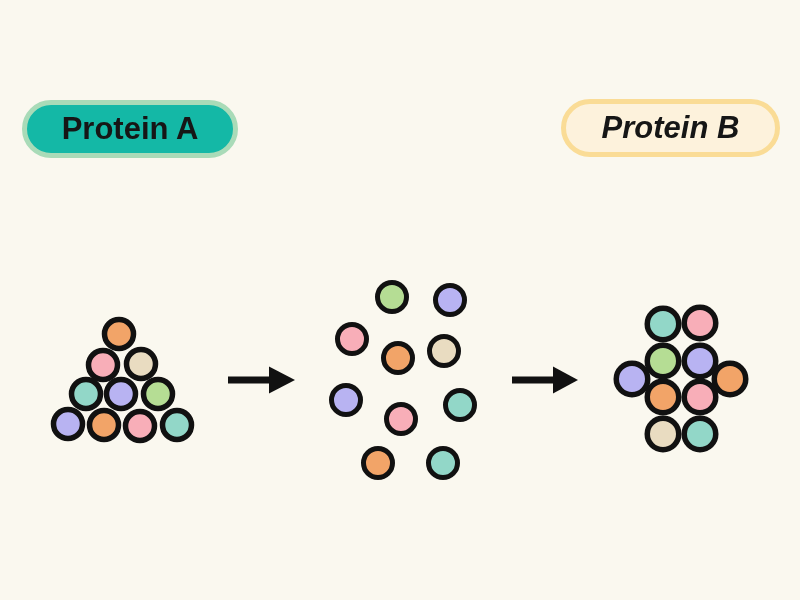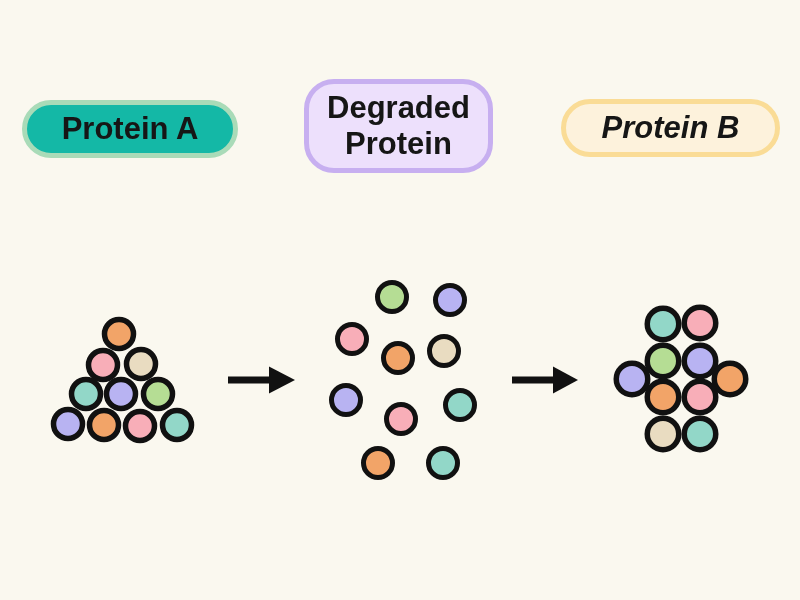--- a/index.html
+++ b/index.html
@@ -70,21 +70,18 @@
       <g>
         <line x1="512" y1="380" x2="555" y2="380" stroke="#111111" stroke-width="7"></line>
         <polygon points="578,380 553,366.5 553,393.5" fill="#111111"></polygon>
       </g>
     </svg>
 
   <div class="badge" id="badge-a" style="background: #14b8a6; border-color: rgb(169, 219, 184);">
     <span>Protein A</span>
   </div>
 
-  <div class="badge" id="badge-degraded" style="background: rgb(237, 224, 252); border-color: rgb(199, 175, 240);">
-    <span>Degraded Protein</span>
-  </div>
 
   <div class="badge" id="badge-b" style="background: rgb(253, 242, 220); border-color: rgb(250, 220, 150); font-style: italic;">
     <span>Protein B</span>
   </div>
 
 </div>
 
 </body></html>

